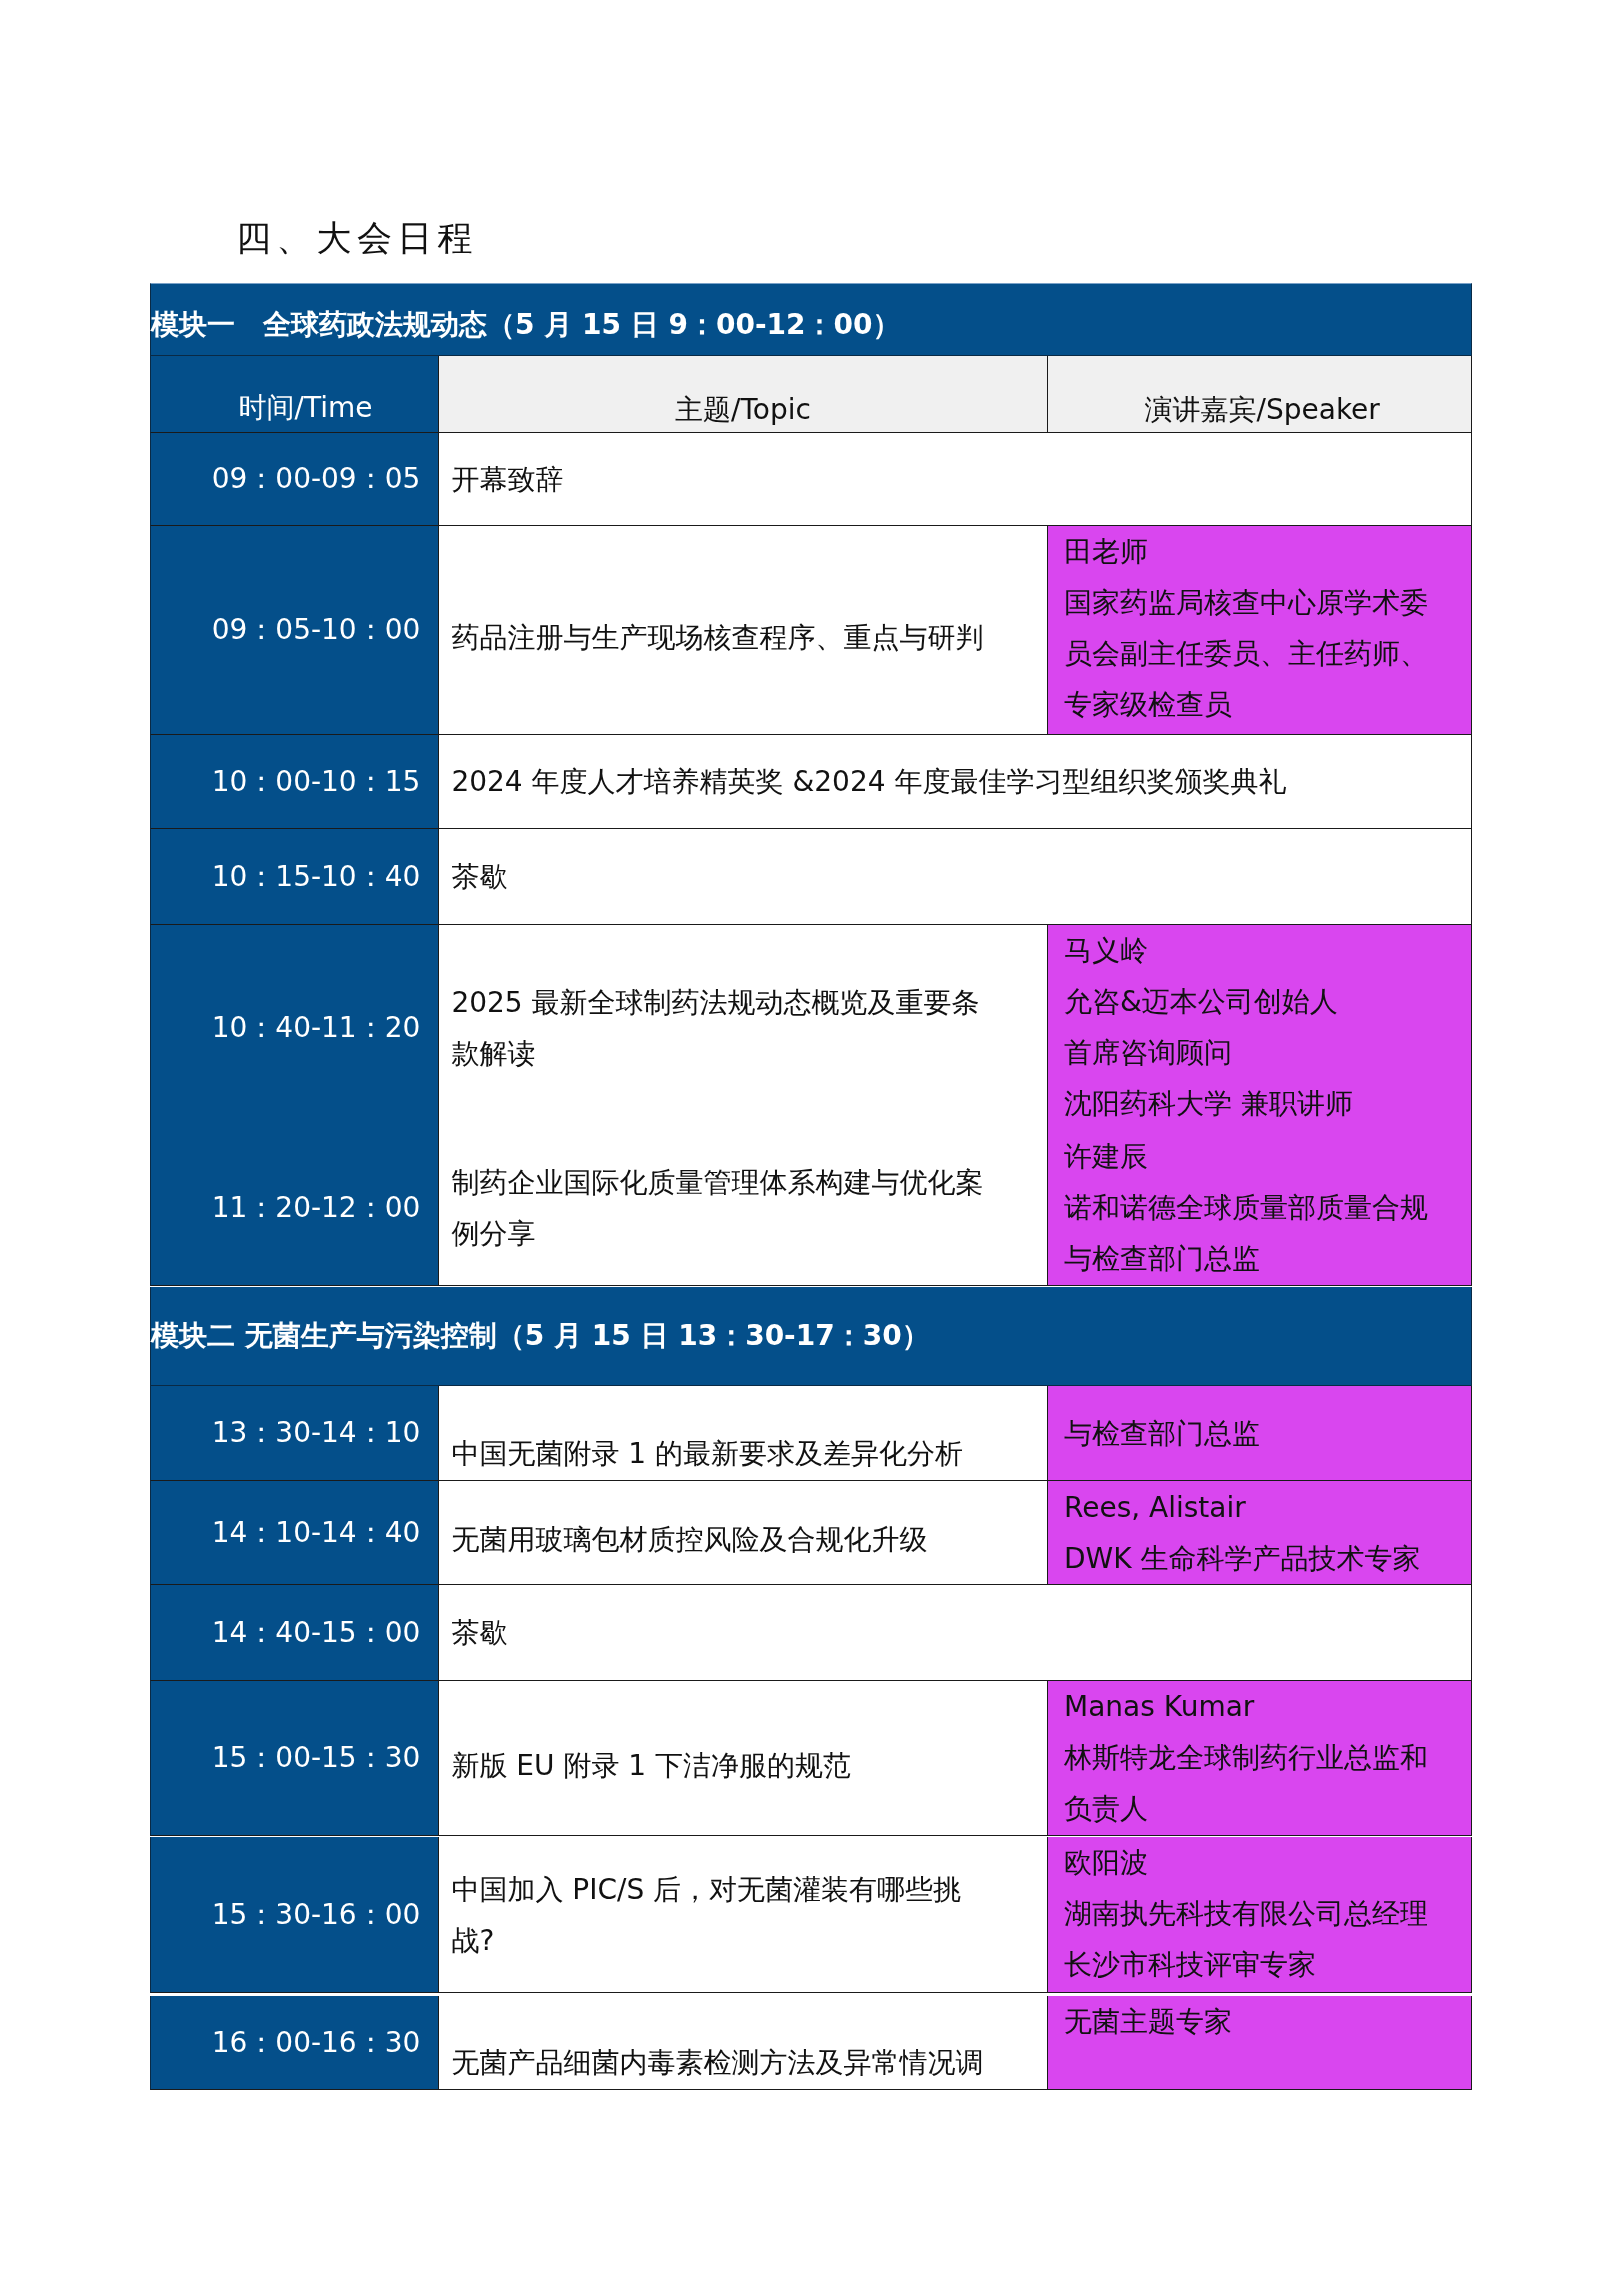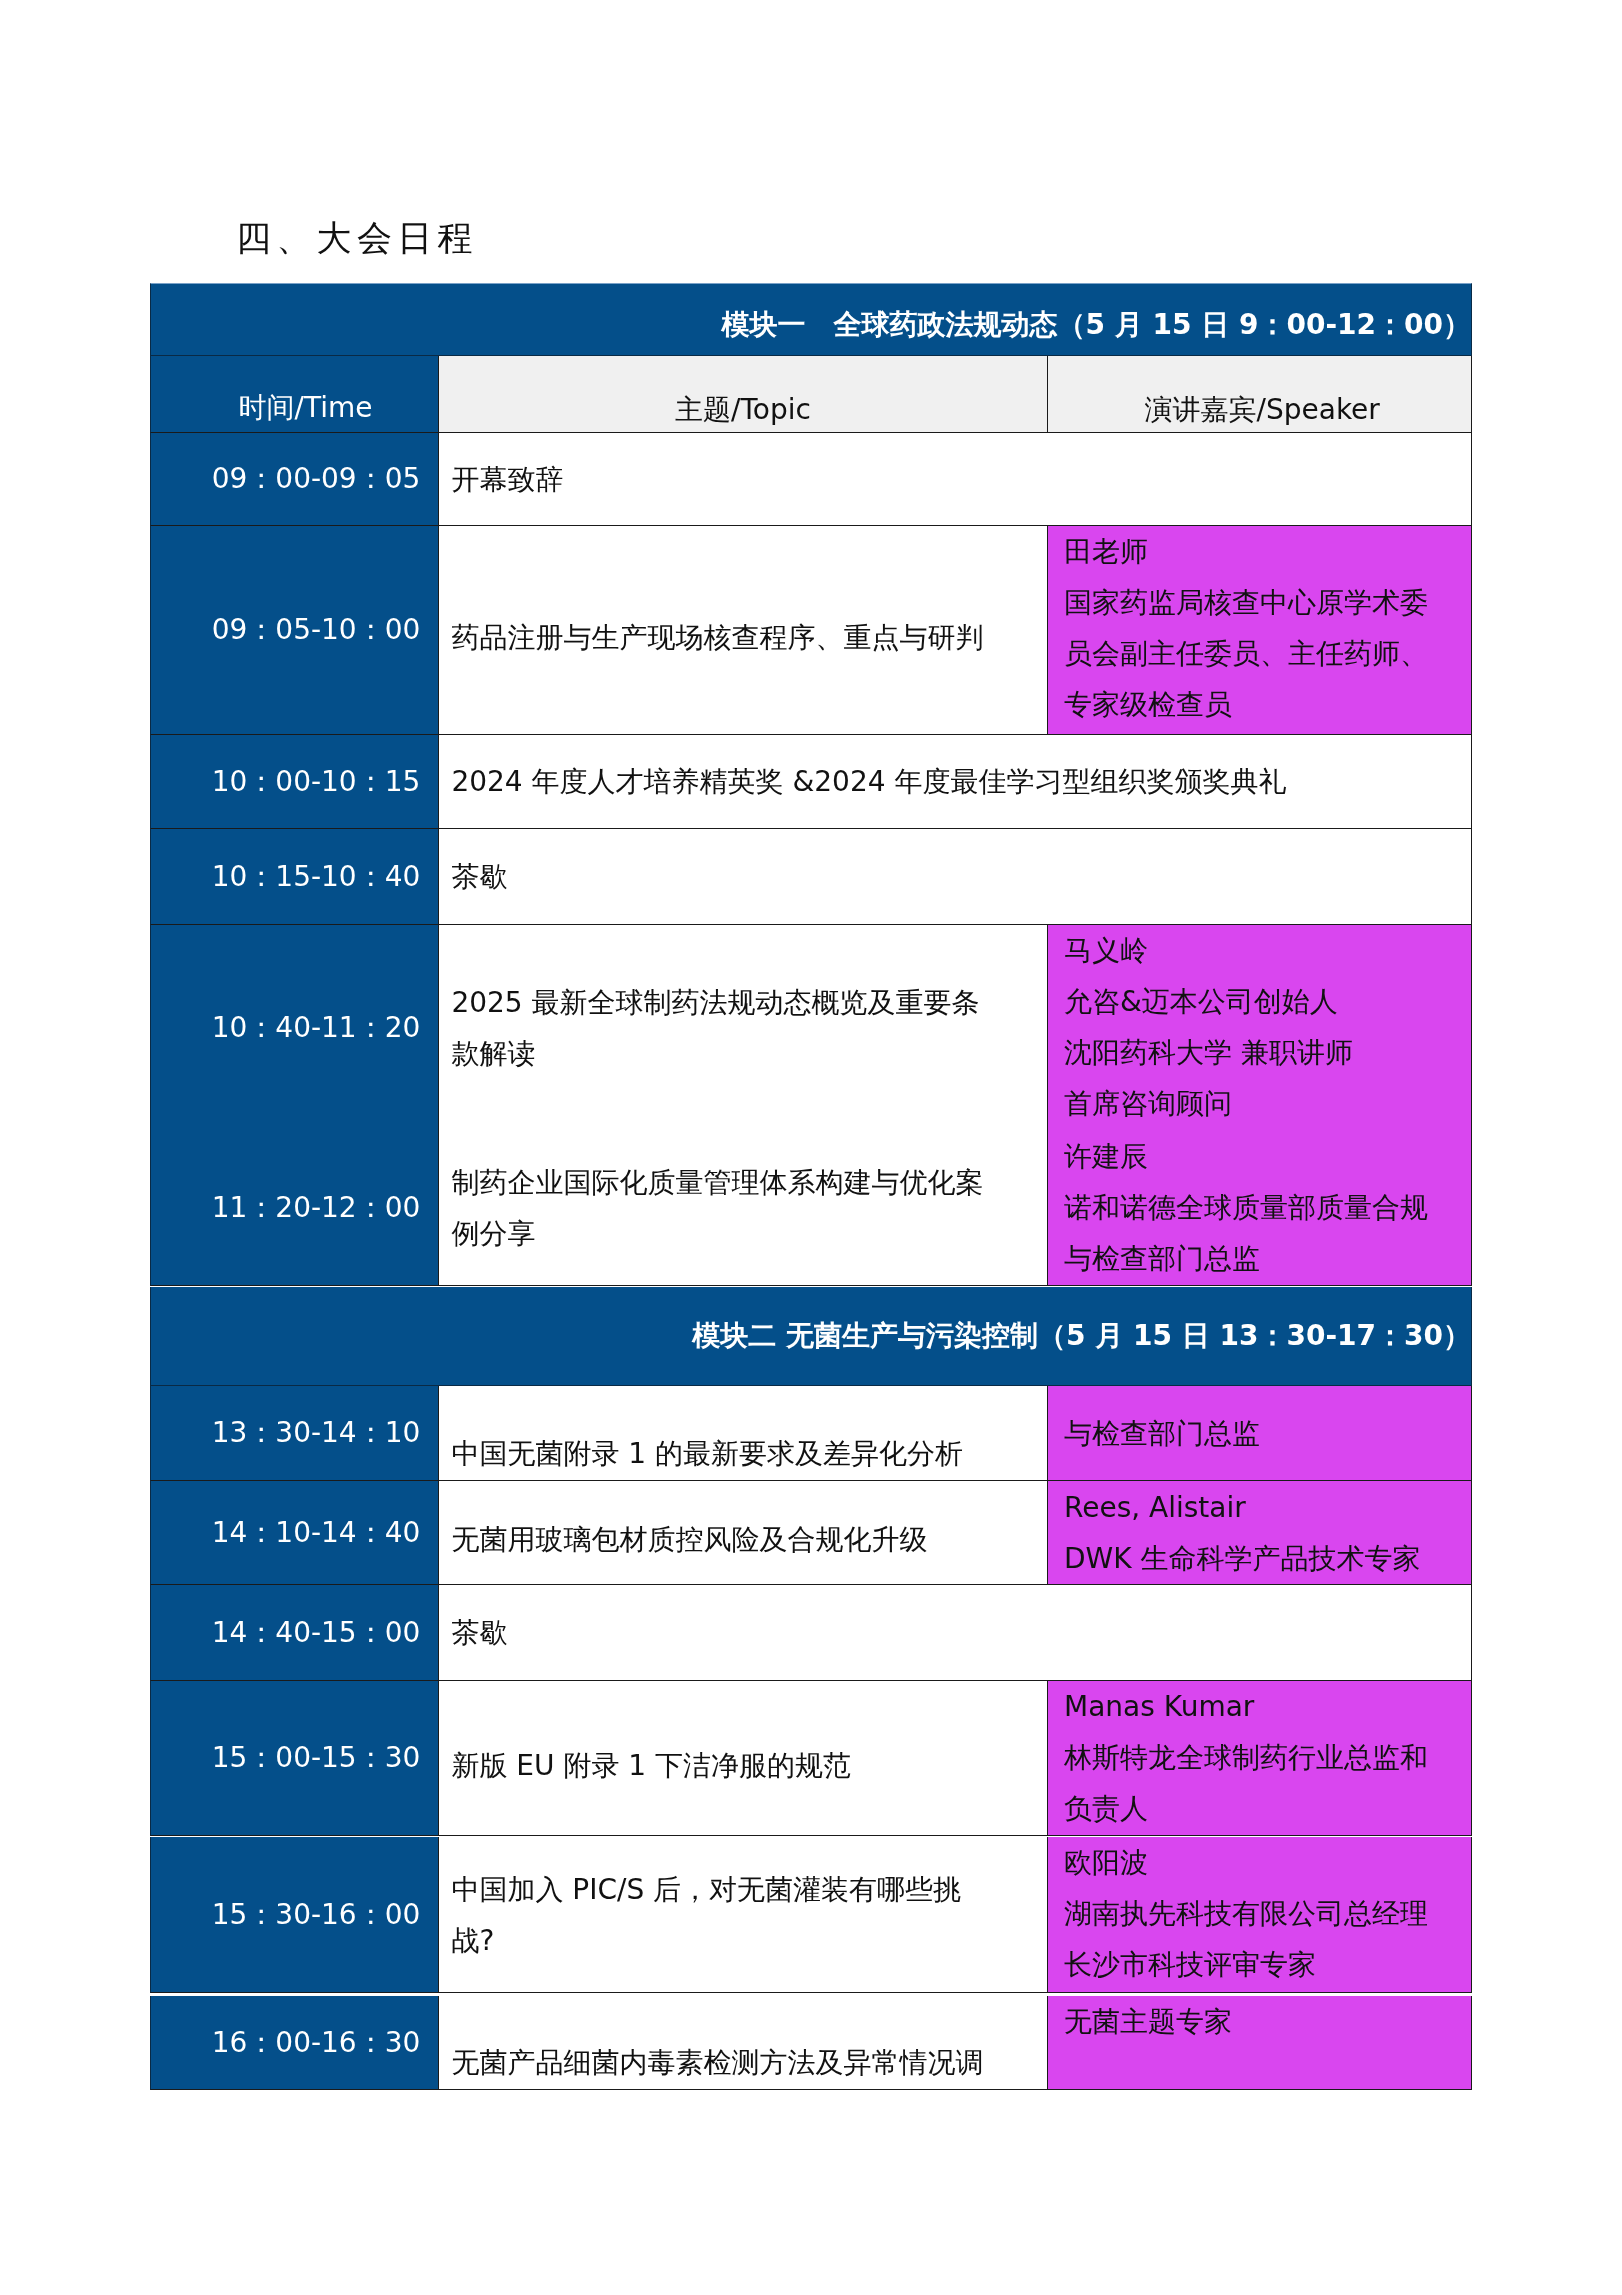--- a/index.html
+++ b/index.html
@@ -3,21 +3,21 @@
 <meta charset="utf-8">
 <style>
   html, body { margin:0; padding:0; background:#ffffff; }
   body { width:1623px; height:2295px; position:relative; overflow:hidden;
          font-family:"DejaVu Sans","Liberation Sans",sans-serif; color:#111; }
   .page-title { position:absolute; left:236px; top:212px; font-family:"DejaVu Serif","Liberation Serif",serif;
                 font-size:35px; letter-spacing:5.3px; color:#111; line-height:53px; }
   .tbl { position:absolute; left:150px; top:283px; width:1322px; }
   .row { position:absolute; left:0; width:1322px; box-sizing:border-box; }
   .module { background:#044f8a; color:#fff; font-weight:bold; font-size:28px;
-            display:flex; align-items:flex-end; justify-content:flex-end; border:1.8px solid #0a2a45; border-top:none;}
+            display:flex; align-items:flex-end; justify-content:flex-start; border:1.8px solid #0a2a45; border-top:none;}
   .module.m1 { border-top:0.9px solid #7aa2c8; }
   .module span { padding-bottom:10.6px; }
   .module.m2 { align-items:center; }
   .module.m2 span { padding-bottom:0; }
   .cell { position:absolute; top:0; bottom:0; box-sizing:border-box; }
   .c-time { left:0; width:288px; background:#044f8a; color:#fff; font-size:28px;
             display:flex; align-items:center; justify-content:flex-end; padding-right:17.7px;
             border-left:1.8px solid #0a2a45; border-bottom:1.8px solid #1a1a1a;padding-left:22px; }
   .c-topic { left:288px; width:609px; background:#fff; font-size:28px; line-height:35px;
              display:flex; align-items:center; padding:0 12.4px; border-left:1.8px solid #1a1a1a; border-bottom:1.8px solid #1a1a1a; }
@@ -85,22 +85,22 @@
 
   <div class="row" style="top:642px;height:207px;">
     <div class="cell c-time">10：40-11：20</div>
     <div class="cell c-topic multi" style="flex-direction:column;align-items:flex-start;justify-content:center;">
       <span class="line">2025 最新全球制药法规动态概览及重要条</span>
       <span class="line">款解读</span>
     </div>
     <div class="cell c-speaker">
       <span class="line">马义岭</span>
       <span class="line">允咨&amp;迈本公司创始人</span>
+      <span class="line">首席咨询顾问</span>
       <span class="line">沈阳药科大学 兼职讲师</span>
-      <span class="line">首席咨询顾问</span>
     </div>
   </div>
 
   <div class="row" style="top:848px;height:155px;">
     <div class="cell c-time">11：20-12：00</div>
     <div class="cell c-topic multi" style="flex-direction:column;align-items:flex-start;justify-content:center;">
       <span class="line">制药企业国际化质量管理体系构建与优化案</span>
       <span class="line">例分享</span>
     </div>
     <div class="cell c-speaker">

